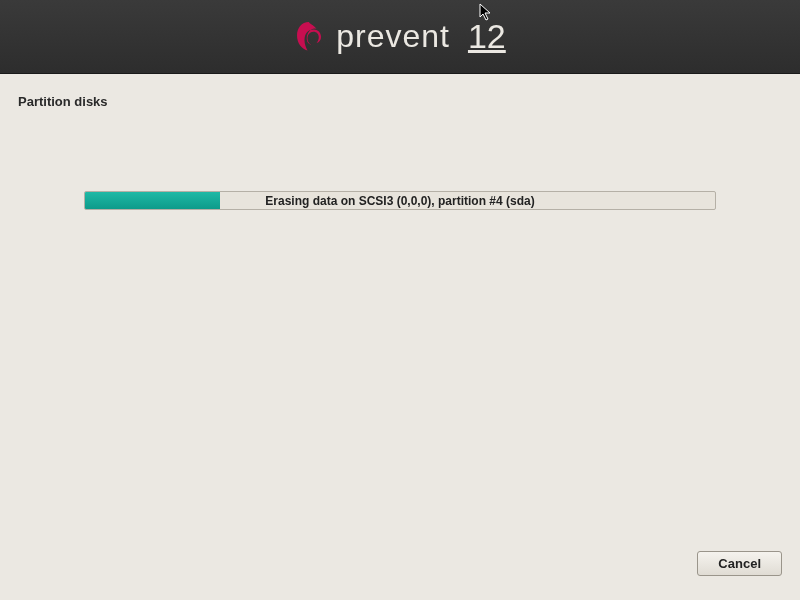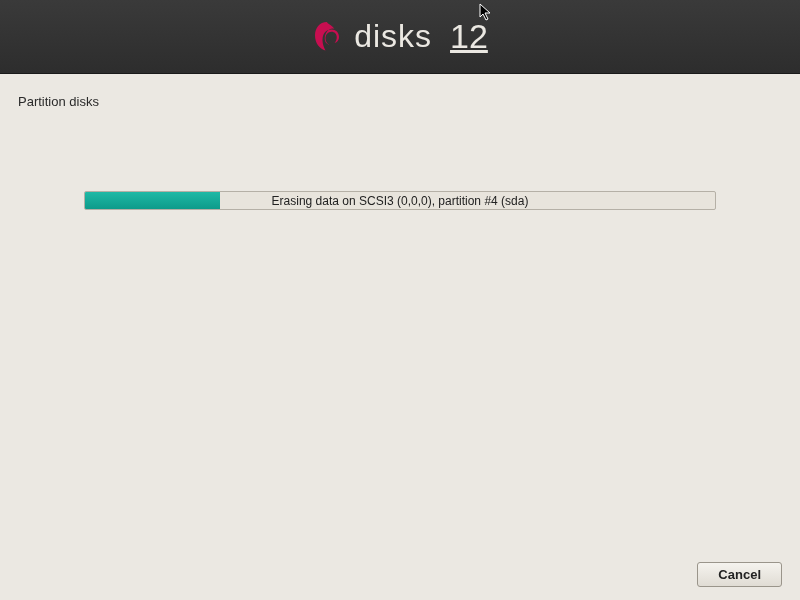--- a/index.html
+++ b/index.html
@@ -44,21 +44,21 @@
       font-size: 34px;
       font-weight: 300;
       margin-left: 6px;
       text-decoration: underline;
     }
     .content {
       padding: 20px 18px;
     }
     .page-title {
       font-size: 13px;
-      font-weight: normal;
+      font-weight: bold;
       color: #2a2a2a;
     }
     .progress-section {
       margin-top: 82px;
       padding: 0 66px;
     }
     .progress-bar-outer {
       width: 100%;
       height: 19px;
       background: #e8e4dc;
@@ -76,35 +76,35 @@
       background: linear-gradient(to bottom, #1fb9a6 0%, #0e9b8a 100%);
     }
     .progress-label {
       position: absolute;
       width: 100%;
       height: 100%;
       display: flex;
       align-items: center;
       justify-content: center;
       font-size: 12px;
-      font-weight: normal;
+      font-weight: bold;
       color: #222;
       z-index: 2;
     }
     .status-text {
       margin-top: 10px;
       font-size: 12px;
       font-style: italic;
       color: #4a4a4a;
       white-space: nowrap;
       overflow: hidden;
     }
     .button-bar {
       position: absolute;
-      bottom: 13px;
+      bottom: 24px;
       right: 18px;
     }
     .cancel-button {
       padding: 4px 20px;
       font-size: 13px;
       font-weight: bold;
       color: #222;
       background: linear-gradient(to bottom, #f5f3ee 0%, #e0dcd4 100%);
       border: 1px solid #9a958b;
       border-radius: 3px;
@@ -120,21 +120,21 @@
     }
   </style>
 </head>
 <body>
 
 <div class="header">
   <div class="logo-group">
     <svg class="swirl-icon" viewBox="0 0 40 48">
       <path d="M 20 4 C 10 4 4 12 4 22 C 4 32 10 40 18 42 C 16 38 14 34 14 28 C 14 20 18 14 26 14 C 32 14 36 18 36 24 C 36 28 34 31 30 32 C 32 30 33 27 33 24 C 33 20 30 17 26 17 C 21 17 18 21 18 26 C 18 30 20 33 23 34 C 20 34 17 31 17 26 C 17 18 23 11 30 13 C 26 8 20 6 20 4 Z" fill="#d70a53" opacity="0.9"></path>
     </svg>
-    <span class="logo-text">disks</span>
+    <span class="logo-text">prevent</span>
     <span class="version-text">12</span>
   </div>
 </div>
 
 <div class="content">
   <div class="page-title">Partition disks</div>
 
   <div class="progress-section">
     <div class="progress-bar-outer">
       <div class="progress-bar-fill" style="width:21.5%"></div>

